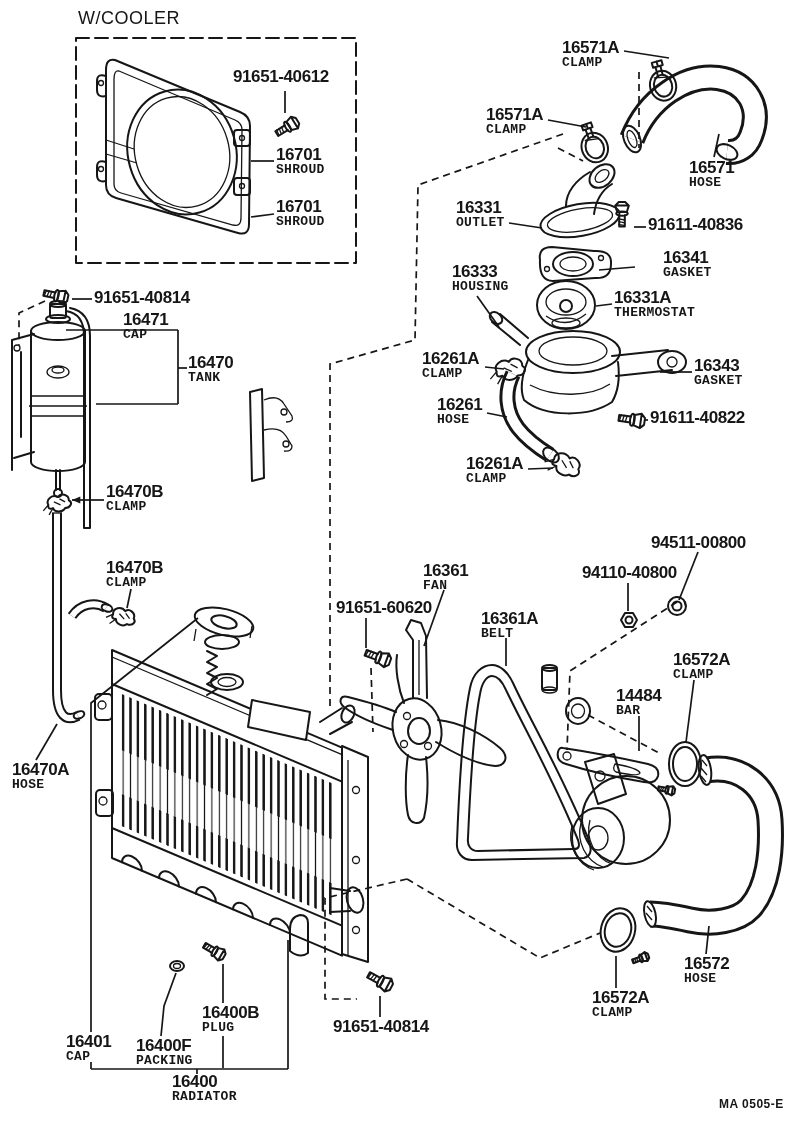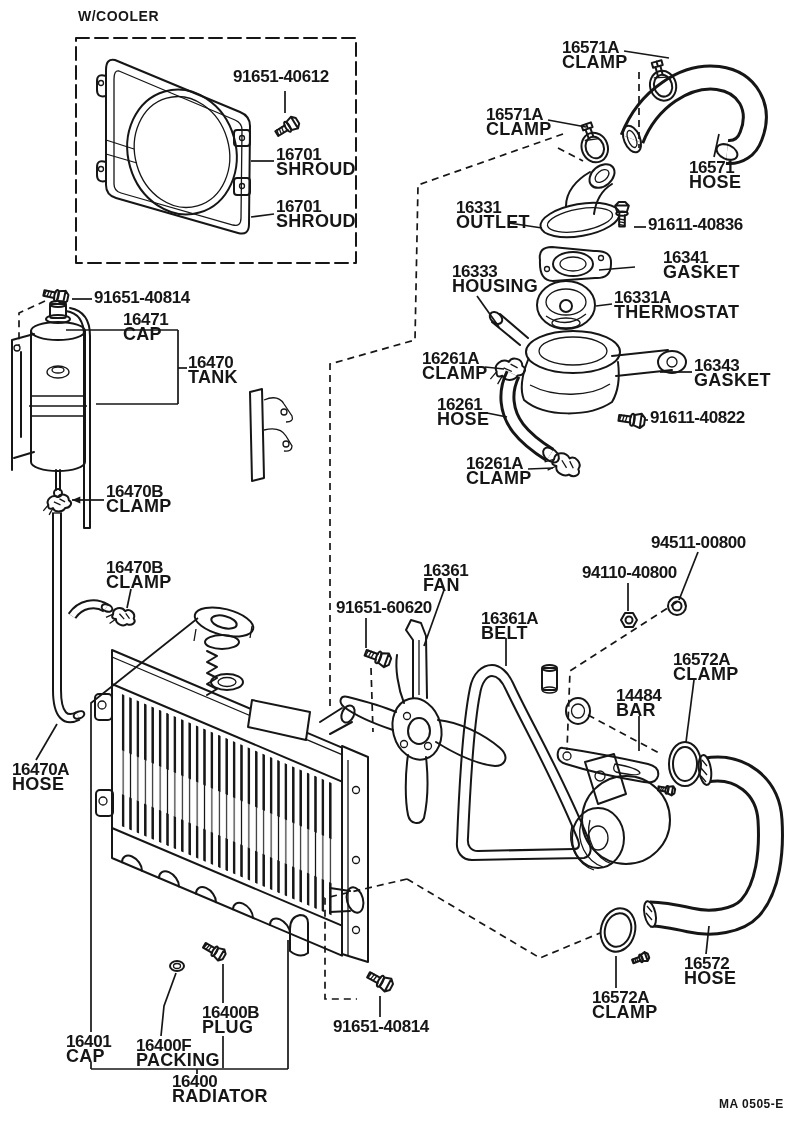--- a/index.html
+++ b/index.html
@@ -6,22 +6,22 @@
   html,body { margin:0; padding:0; background:var(--paper); }
   #stage { position:relative; width:800px; height:1142px; background:var(--paper);
            font-family:"Liberation Sans", sans-serif; overflow:hidden; }
   #art { position:absolute; left:0; top:0; }
   #art * { vector-effect:non-scaling-stroke; }
   .line { stroke:var(--ink); fill:none; stroke-width:2; stroke-linecap:round; stroke-linejoin:round; }
   .thin { stroke:var(--ink); fill:none; stroke-width:1.3; }
   .fillw { fill:var(--paper); }
   .callout { position:absolute; color:var(--ink); font-weight:bold; white-space:nowrap; z-index:3; }
   .callout .pn { font-size:17px; line-height:16px; letter-spacing:-0.4px; }
-  .callout .pd { font-size:18px; line-height:13px; letter-spacing:0.3px; }
-  #page-title { position:absolute; left:78px; top:8px; font-size:14px; font-weight:bold;
+  .callout .pd { font-size:13px; line-height:13px; letter-spacing:0.3px;font-family:Liberation Mono, monospace; }
+  #page-title { position:absolute; left:78px; top:8px; font-size:18px; font-weight:normal;
                 letter-spacing:0.5px; color:var(--ink); z-index:3; }
   #doc-code { position:absolute; left:719px; top:1097px; font-size:12px; font-weight:bold;
               letter-spacing:0.5px; color:var(--ink); z-index:3; }
 </style>
 </head>
 <body>
 
 <div id="stage">
   <div id="page-title">W/COOLER</div>
   <div id="doc-code">MA 0505-E</div>

